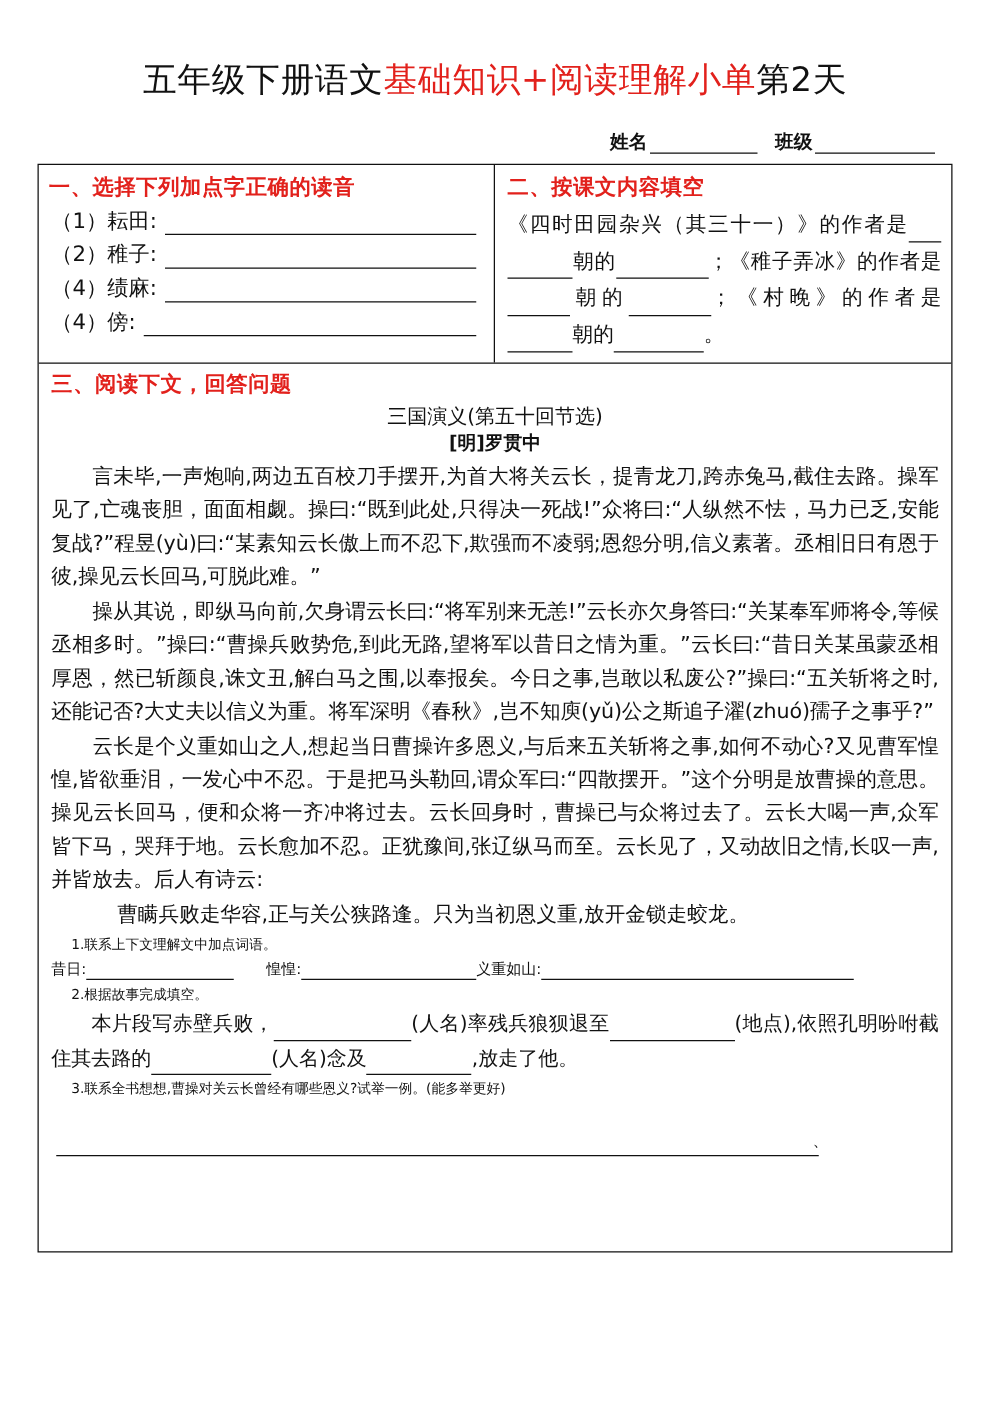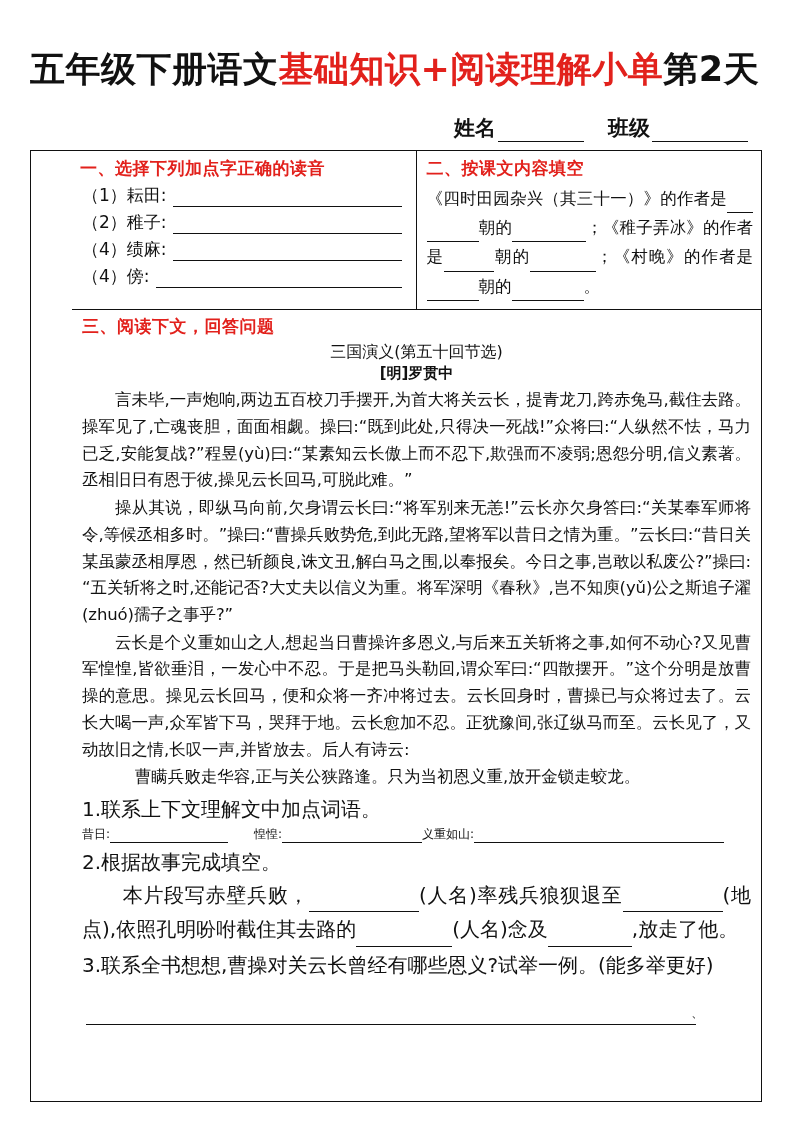--- a/index.html
+++ b/index.html
@@ -13,55 +13,55 @@
   }
   .page{
     position:relative;
     width:792px; height:1122px;
     box-sizing:border-box;
     padding:30px 30px 0 30px;
   }
 
   
   .title{
-    font-size:35px;
-    font-weight:bold;
+    text-align:center;
+    font-size:27px;
+    font-weight:normal;
     letter-spacing:.5px;
     white-space:nowrap;
     margin:18px 0 0 0;
     line-height:1.25;
   }
   .title .blk{color:#111;}
   .title .red{color:#e2211c;}
 
   
   .idrow{
     display:flex;
     justify-content:flex-end;
     align-items:flex-end;
-    gap:24px;
-    font-size:21px;
+    gap:14px;
+    font-size:15px;
     font-weight:bold;
     margin:22px 14px 8px 0;
   }
   .idrow .fld{display:flex;align-items:flex-end;}
   .idrow .lbl{white-space:nowrap;}
   .uline{
     display:inline-block;
     border-bottom:1.5px solid #111;
     height:15px;
   }
   .u-name{width:86px;margin-left:2px;}
   .u-class{width:96px;margin-left:2px;}
 
   
   .frame{
     border:1.6px solid #111;
     box-sizing:border-box;
-    padding-left:41px;
   }
   .toprow{display:flex;}
   .cellL{
     width:50%;
     box-sizing:border-box;
     border-right:1.6px solid #111;
     padding:6px 8px 8px 8px;
   }
   .cellR{
     width:50%;
@@ -140,39 +140,39 @@
   }
   .poem{
     font-size:16.5px;
     line-height:1.62;
     text-indent:3.2em;
     margin:1px 0 2px 0;
   }
 
   
   .qnum{
-    font-size:20px;
-    margin:3px 0 1px 0;
+    font-size:11px;
+    margin:3px 0 1px 16px;
     line-height:1.5;
   }
   .vocabrow{
     display:flex;
     align-items:flex-end;
     font-size:12px;
     margin:2px 0 4px 0;
     white-space:nowrap;
   }
   .vocabrow .vw{display:flex;align-items:flex-end;}
   .vl1{width:118px;border-bottom:1.3px solid #111;height:14px;}
   .vl2{width:140px;border-bottom:1.3px solid #111;height:14px;}
   .vl3{width:250px;border-bottom:1.3px solid #111;height:14px;}
   .gap{width:26px;}
 
   .fillbody{
-    font-size:20px;
+    font-size:16px;
     line-height:1.72;
     text-align:justify;
   }
   .fillbody .ind{display:inline-block;width:2em;}
   .bl-h{width:110px;}
   .bl-i{width:100px;}
   .bl-j{width:96px;}
   .bl-k{width:84px;}
 
   .answerline{

